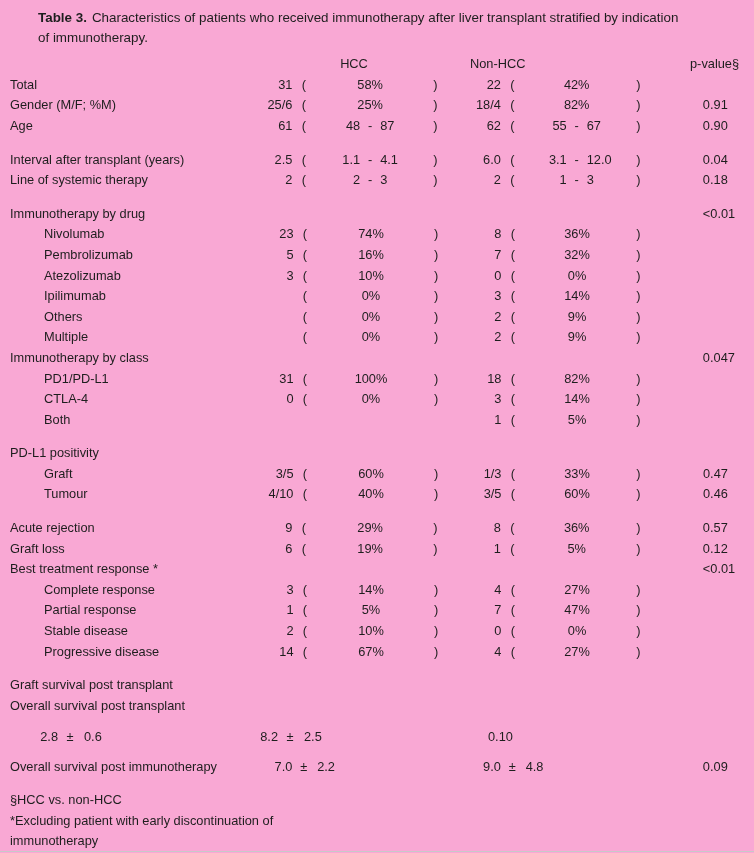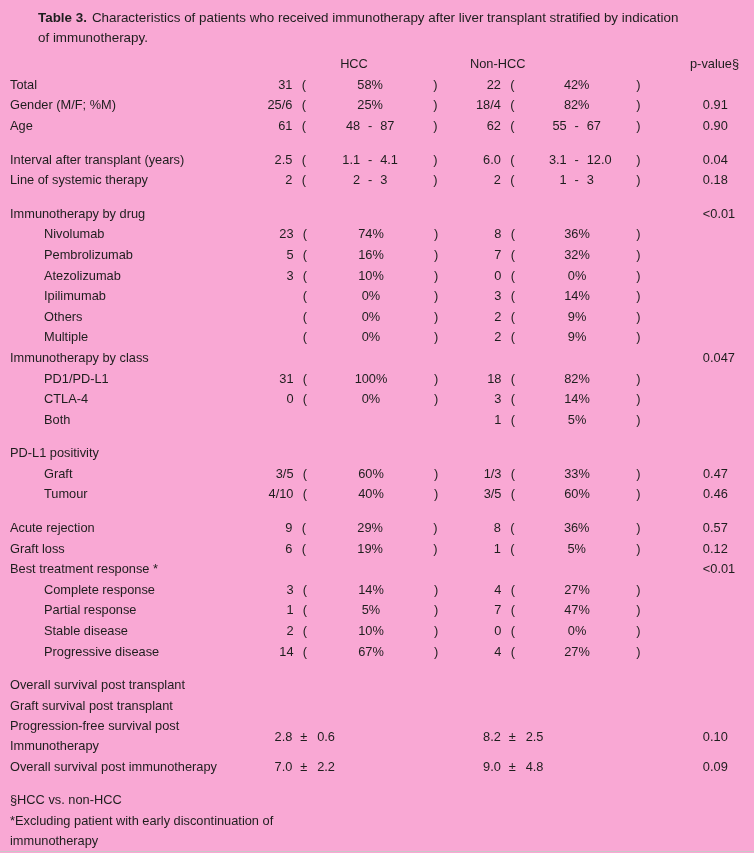--- a/index.html
+++ b/index.html
@@ -540,46 +540,44 @@
     <div class="cs1"></div>
     <div class="cm1"></div>
     <div class="cc1"></div>
     <div class="cn2"></div>
     <div class="cs2"></div>
     <div class="cm2"></div>
     <div class="cc2"></div>
     <div class="cp"></div>
   </div>
         <div class="tr">
+    <div class="lblc">Graft survival post transplant</div>
+    <div class="cn1"></div>
+    <div class="cs1"></div>
+    <div class="cm1"></div>
+    <div class="cc1"></div>
+    <div class="cn2"></div>
+    <div class="cs2"></div>
+    <div class="cm2"></div>
+    <div class="cc2"></div>
+    <div class="cp"></div>
+  </div>
+        <div class="tr">
     <div class="lblc">Overall survival post transplant</div>
     <div class="cn1"></div>
     <div class="cs1"></div>
     <div class="cm1"></div>
     <div class="cc1"></div>
     <div class="cn2"></div>
     <div class="cs2"></div>
     <div class="cm2"></div>
     <div class="cc2"></div>
     <div class="cp"></div>
   </div>
-        <div class="tr">
-    <div class="lblc">Graft survival post transplant</div>
-    <div class="cn1"></div>
-    <div class="cs1"></div>
-    <div class="cm1"></div>
-    <div class="cc1"></div>
-    <div class="cn2"></div>
-    <div class="cs2"></div>
-    <div class="cm2"></div>
-    <div class="cc2"></div>
-    <div class="cp"></div>
-  </div>
         <div class="tr twoline">
-    <div class="lblc">Progression-free survival post
-Immunotherapy</div>
     <div class="cn1">2.8</div>
     <div class="cs1">±</div>
     <div class="cm1">
             <span class="val">0.6</span>
           </div>
     <div class="cc1"></div>
     <div class="cn2">8.2</div>
     <div class="cs2">±</div>
     <div class="cm2">
             <span class="val">2.5</span>

